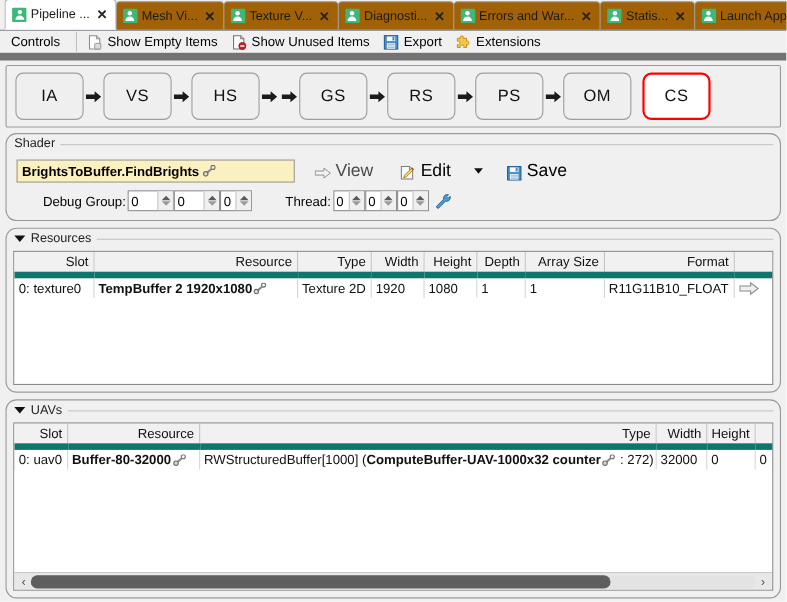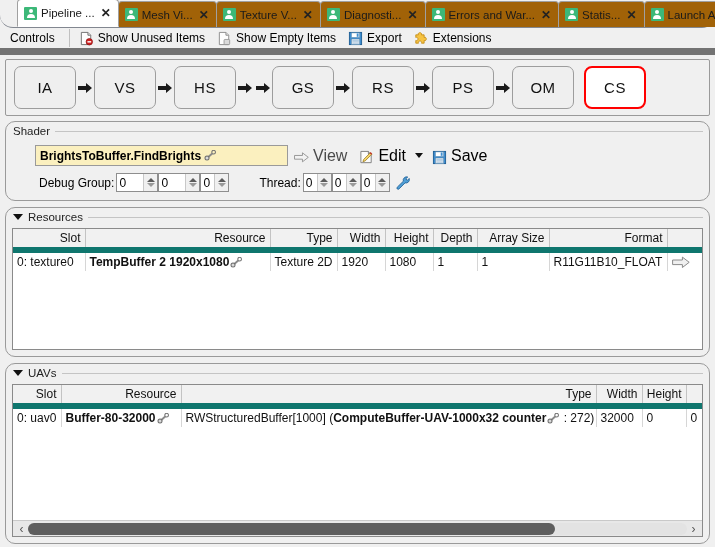--- a/index.html
+++ b/index.html
@@ -19,25 +19,24 @@
     display: flex;
     flex-direction: column;
   }
 
   
   .tabbar {
     height: 28px;
     background: #f0f0f0;
     display: flex;
     align-items: flex-end;
-    padding-left: 17px;
+    padding-left: 4px;
     border-bottom: 1px solid #828790;
     flex: 0 0 auto;
     position: relative;
-    border-radius: 13px;
   }
   .tab {
     height: 26px;
     display: flex;
     align-items: center;
     gap: 4px;
     padding: 0 7px 0 6px;
     background: #a16207;
     border: 1px solid #a0a0a0;
     border-bottom: none;
@@ -188,21 +187,21 @@
     width: 0; height: 0;
     border-left: 5px solid transparent;
     border-right: 5px solid transparent;
     border-top: 6px solid #111;
     cursor: pointer;
   }
   .ghtitle { text-decoration: none; }
 
   
   .shader-body { padding: 5px 9px 8px 9px; }
-  .shader-row1 { display: flex; align-items: center; gap: 0; margin-left: 20px; }
+  .shader-row1 { display: flex; align-items: center; gap: 12px; }
   .shader-name {
     width: 253px;
     height: 21px;
     background: #fbf0bf;
     border: 1px solid #9a9a9a;
     display: flex;
     align-items: center;
     padding: 0 4px;
     font-weight: bold;
     font-size: 12px;
@@ -401,35 +400,35 @@
 
     </div>
   </div>
 
   <div class="toolbar">
     <span class="tb-text">Controls</span>
     <span class="tb-sep"></span>
 
     <div class="tb-item">
       <svg class="ico" viewBox="0 0 16 16">
+        <path d="M2.5 1.5h7l3 3v10h-10z" fill="#fdfdfd" stroke="#8b8b8b" stroke-width="1"></path>
+        <path d="M9.5 1.5v3h3" fill="#e2e2e2" stroke="#8b8b8b" stroke-width="1"></path>
+        <rect x="7.5" y="9" width="6" height="5.5" rx="1" fill="#dadada" stroke="#8b8b8b" stroke-width="0.8"></rect>
+      </svg>
+      <span>Show Empty Items</span>
+    </div>
+
+    <div class="tb-item">
+      <svg class="ico" viewBox="0 0 16 16">
         <path d="M2.5 1.5h7l3 3v10h-10z" fill="#fdfdfd" stroke="#6f6f6f" stroke-width="1"></path>
         <path d="M9.5 1.5v3h3" fill="#e2e2e2" stroke="#6f6f6f" stroke-width="1"></path>
         <circle cx="11" cy="11.5" r="3.4" fill="#cf2020" stroke="#8d1111" stroke-width="0.8"></circle>
         <rect x="9" y="10.8" width="4" height="1.5" fill="#ffffff"></rect>
       </svg>
       <span>Show Unused Items</span>
-    </div>
-
-    <div class="tb-item">
-      <svg class="ico" viewBox="0 0 16 16">
-        <path d="M2.5 1.5h7l3 3v10h-10z" fill="#fdfdfd" stroke="#8b8b8b" stroke-width="1"></path>
-        <path d="M9.5 1.5v3h3" fill="#e2e2e2" stroke="#8b8b8b" stroke-width="1"></path>
-        <rect x="7.5" y="9" width="6" height="5.5" rx="1" fill="#dadada" stroke="#8b8b8b" stroke-width="0.8"></rect>
-      </svg>
-      <span>Show Empty Items</span>
     </div>
 
     <div class="tb-item">
       <svg class="ico" viewBox="0 0 16 16">
         <rect x="1.5" y="1.5" width="13" height="13" fill="#3e8ed0" stroke="#1f5f96" stroke-width="1"></rect>
         <rect x="3.5" y="2" width="9" height="5" fill="#ffffff" stroke="#4a80ad" stroke-width="0.6"></rect>
         <rect x="9.3" y="2.6" width="2" height="3.6" fill="#3e8ed0"></rect>
         <rect x="3.5" y="8.5" width="9" height="6" fill="#f3f3f3" stroke="#4a80ad" stroke-width="0.6"></rect>
         <path d="M4.6 10h7M4.6 11.5h7M4.6 13h7" stroke="#8fb7d8" stroke-width="0.8"></path>
       </svg>

